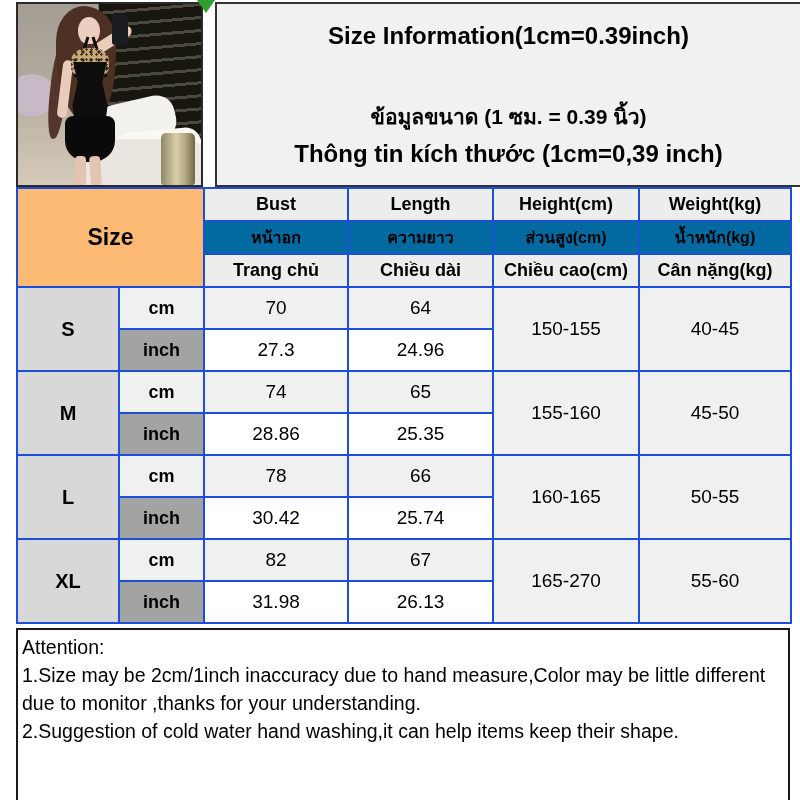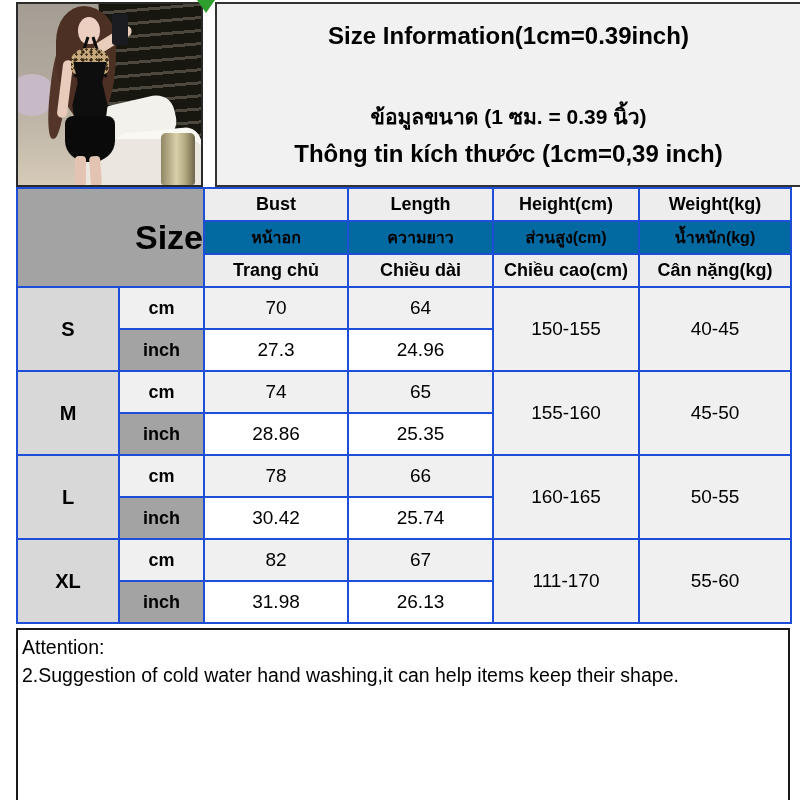--- a/index.html
+++ b/index.html
@@ -82,21 +82,21 @@
   table.size-table {
     position:absolute; left:16px; top:187px; width:774px;
     border-collapse:collapse; table-layout:fixed;
   }
   .size-table td { border:2px solid #1d4ed8; text-align:center; vertical-align:middle;
     padding:0; overflow:hidden; white-space:nowrap; }
   .size-table tr.hrow td { height:33px; }
   .size-table tr.brow td { height:42px; }
   td.c-head { background:#ededed; font-weight:bold; font-size:18px; }
   td.c-head-th { background:#0369a1; font-weight:bold; font-size:16px; }
-  td.c-size-corner { background:#a3a3a3; font-weight:bold; font-size:34px;text-align:right; }
+  td.c-size-corner { background:#fdba74; font-weight:bold; font-size:23px; }
   td.c-size { background:#d8d8d8; font-weight:bold; font-size:20px; }
   td.c-unit-cm { background:#f0f0f0; font-weight:bold; font-size:18px; }
   td.c-unit-in { background:#a3a3a3; font-weight:bold; font-size:18px; }
   td.c-val-cm { background:#f0f0f0; font-size:19px; }
   td.c-val-in { background:#ffffff; font-size:19px; }
   td.c-range { background:#f0f0f0; font-size:19px; }
 
   
   .attention-box {
     position:absolute; left:16px; top:628px; width:774px; height:185px;
@@ -213,27 +213,28 @@
     <td class="c-unit-in">inch</td>
     <td class="c-val-in">30.42</td>
     <td class="c-val-in">25.74</td>
   </tr>
 
   <tr class="brow">
     <td class="c-size" rowspan="2">XL</td>
     <td class="c-unit-cm">cm</td>
     <td class="c-val-cm">82</td>
     <td class="c-val-cm">67</td>
-    <td class="c-range" rowspan="2">111-170</td>
+    <td class="c-range" rowspan="2">165-270</td>
     <td class="c-range" rowspan="2">55-60</td>
   </tr>
   <tr class="brow">
     <td class="c-unit-in">inch</td>
     <td class="c-val-in">31.98</td>
     <td class="c-val-in">26.13</td>
   </tr>
   </tbody>
 </table>
 
 <div class="attention-box">
   <p>Attention:</p>
+  <p>1.Size may be 2cm/1inch inaccuracy due to hand measure,Color may be little different due to monitor ,thanks for your understanding.</p>
   <p>2.Suggestion of cold water hand washing,it can help items keep their shape.</p>
 </div>
 
 </body></html>

